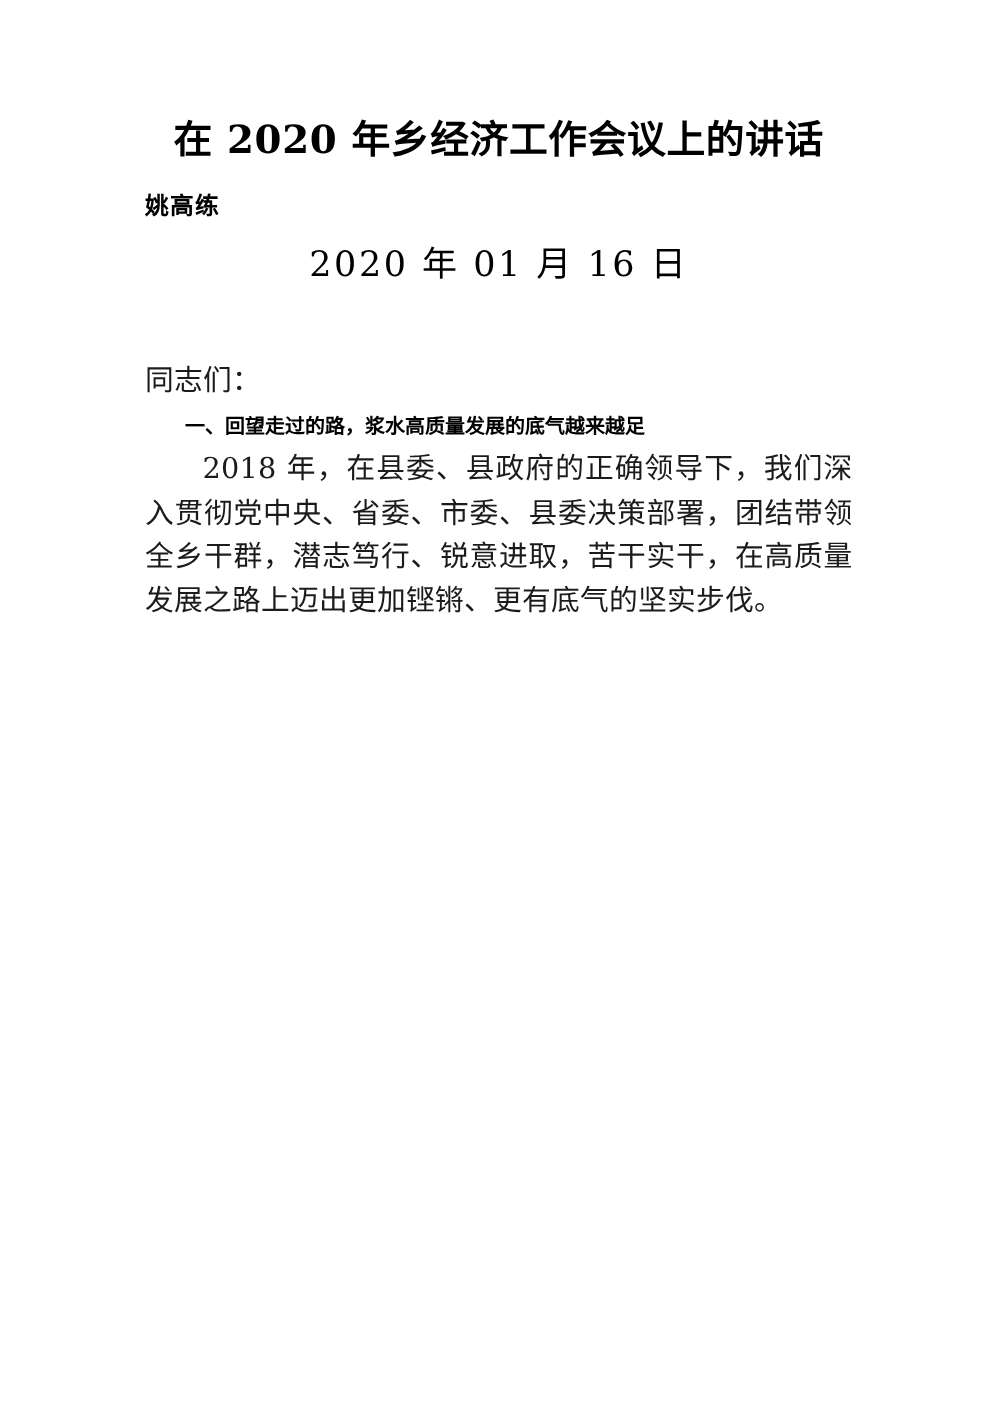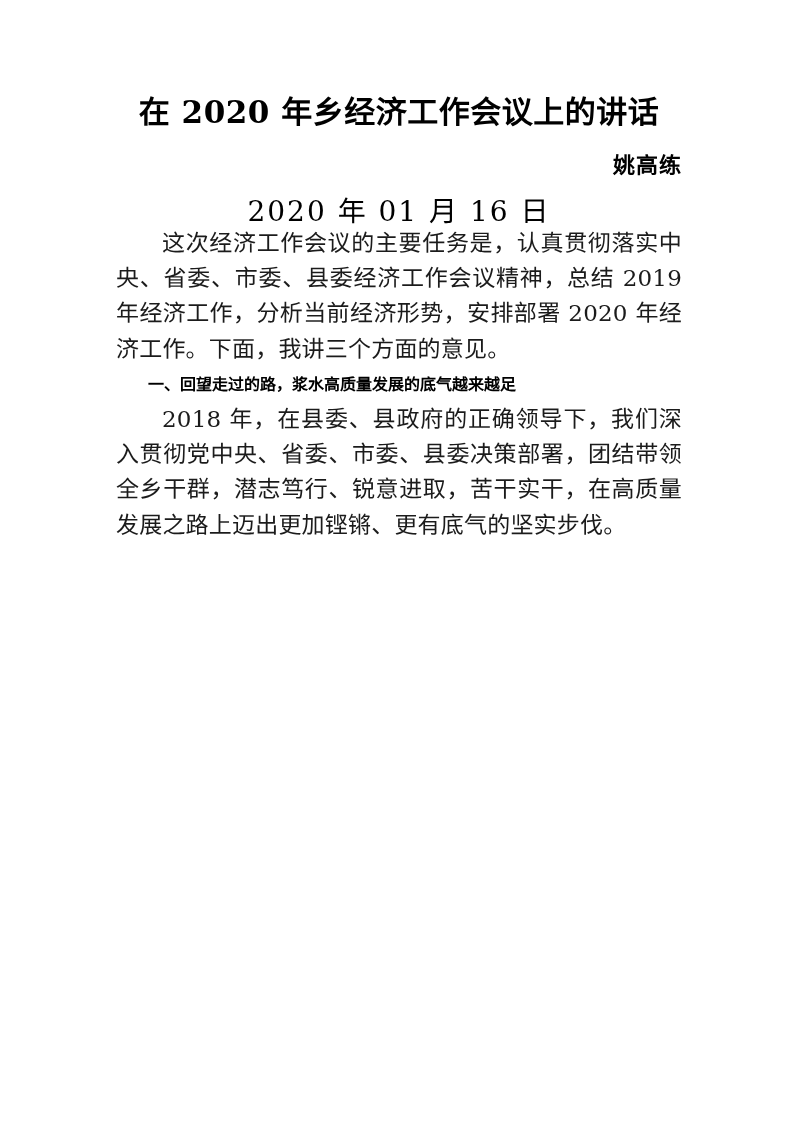--- a/index.html
+++ b/index.html
@@ -36,23 +36,23 @@
     color: #000000;
     margin: 0;
     padding-top: 92px;
     letter-spacing: 0.5px;
     white-space: nowrap;
   }
 
   .doc-author {
     font-family: "DejaVu Serif", "Liberation Serif", serif;
     font-weight: bold;
-    font-size: 22px;
+    font-size: 19px;
     line-height: 26px;
-    text-align: right;
+    text-align: left;
     color: #000000;
     margin: 0;
     padding-top: 20px;
     letter-spacing: 1px;
   }
 
   .doc-date {
     font-family: "DejaVu Serif", "Liberation Serif", serif;
     font-weight: normal;
     font-size: 28px;
@@ -113,22 +113,22 @@
 
 <div class="page">
   <div class="doc-body">
 
     <h1 class="doc-title">在 2020 年乡经济工作会议上的讲话</h1>
 
     <p class="doc-author">姚高练</p>
 
     <p class="doc-date">2020 年 01 月 16 日</p>
 
+    <p class="para salutation">同志们：</p>
 
-    <p class="para indent">这次经济工作会议的主要任务是，认真贯彻落实中央、省委、市委、县委经济工作会议精神，总结 2019 年经济工作，分析当前经济形势，安排部署 2020 年经济工作。下面，我讲三个方面的意见。</p>
 
     <p class="section-heading">一、回望走过的路，浆水高质量发展的底气越来越足</p>
 
     <p class="para indent">2018 年，在县委、县政府的正确领导下，我们深入贯彻党中央、省委、市委、县委决策部署，团结带领全乡干群，潜志笃行、锐意进取，苦干实干，在高质量发展之路上迈出更加铿锵、更有底气的坚实步伐。</p>
 
 
 
   </div>
 </div>
 

